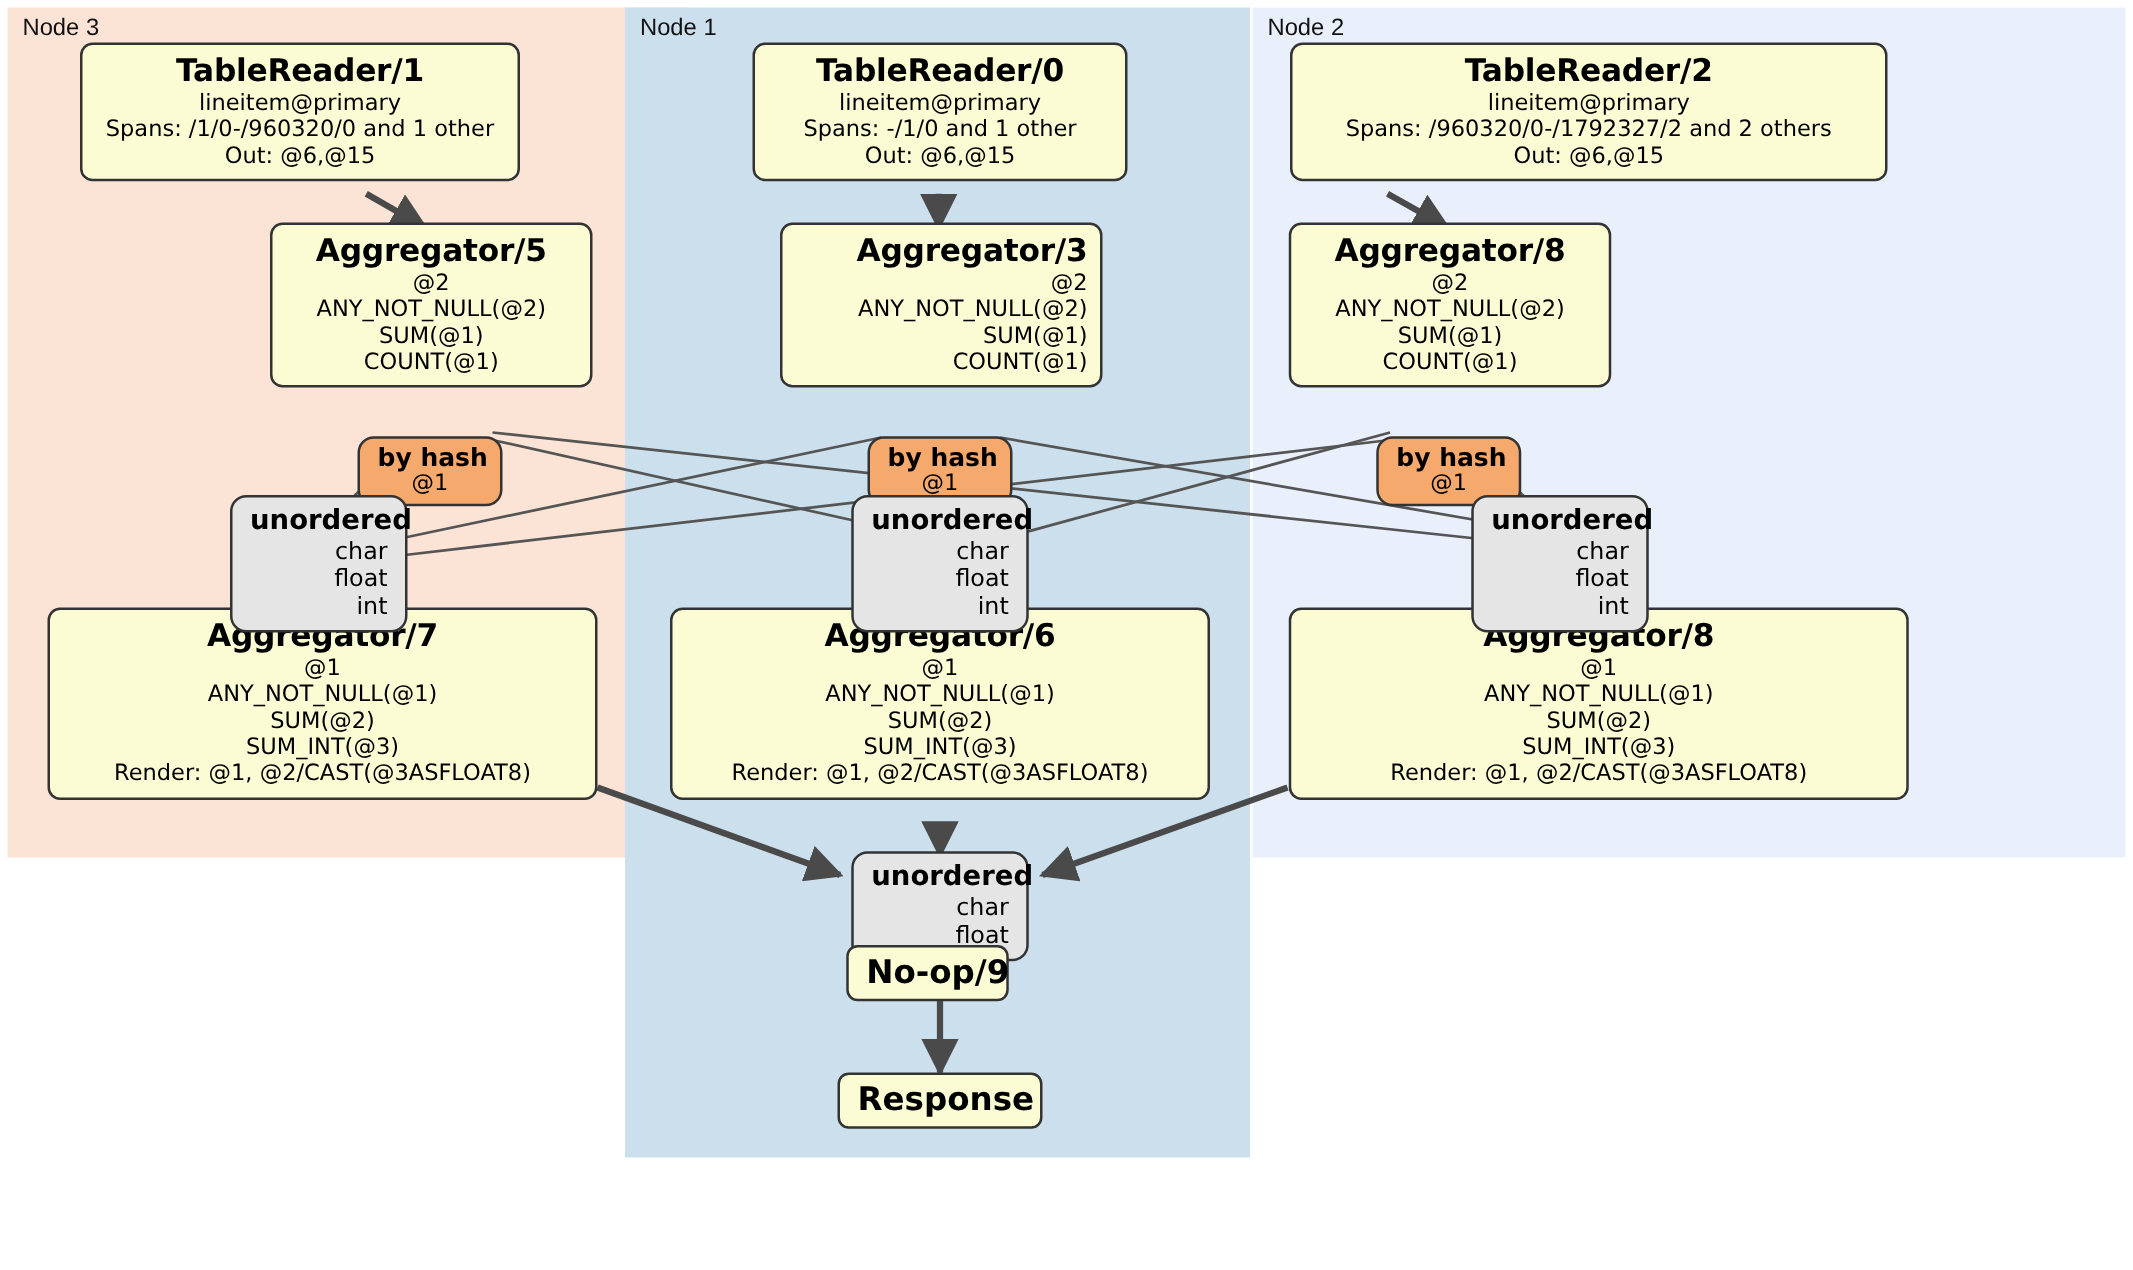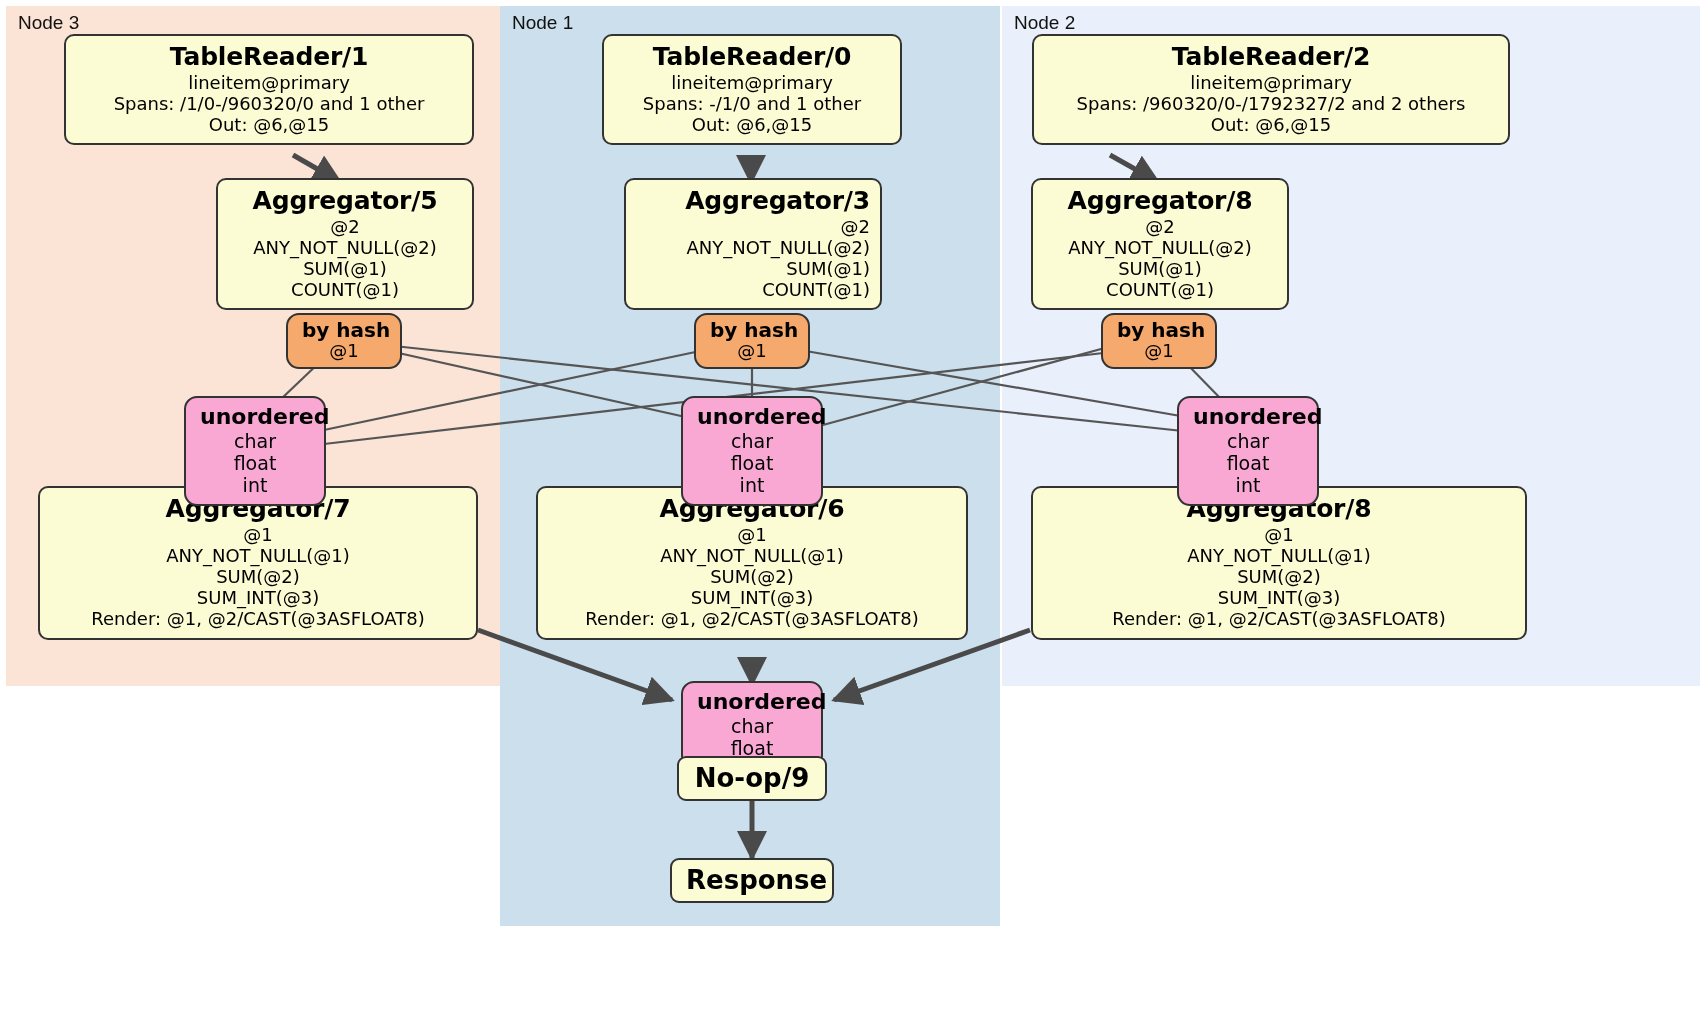--- a/index.html
+++ b/index.html
@@ -63,37 +63,38 @@
   .router-box {
     position: absolute;
     box-sizing: border-box;
     background: #f6a96d;
     border: 2px solid #333333;
     border-radius: 13px;
     text-align: center;
     padding: 4px 14px 6px 14px;
     line-height: 1.1;
     color: #000000;
+    margin-top: 36px;
   }
   .router-title {
     font-weight: bold;
     font-size: 20px;
     white-space: nowrap;
   }
   .router-line {
     font-size: 18px;
     white-space: nowrap;
   }
   .recv-box {
     position: absolute;
     box-sizing: border-box;
-    background: #f9a8d4;
+    background: #e5e5e5;
     border: 2px solid #333333;
     border-radius: 13px;
-    text-align: center;
+    text-align: right;
     padding: 6px 14px 8px 14px;
     line-height: 1.16;
     color: #000000;
   }
   .recv-title {
     font-weight: bold;
     font-size: 22px;
     white-space: nowrap;
   }
   .recv-line {
@@ -163,21 +164,21 @@
     </g>
 
     <g stroke="#4a4a4a" stroke-width="5" fill="none" marker-end="url(#arrowThick)">
       <path d="M 478 630 L 672 700"></path>
       <path d="M 752 660 L 752 684"></path>
       <path d="M 1030 630 L 834 700"></path>
       <path d="M 752 793 L 752 858"></path>
     </g>
   </svg>
 
-  <div class="proc-box z-mid" style="left:64px; top:34px; width:410px;">
+  <div class="proc-box z-mid" style="left:64px; top:34px; width:352px;">
     <div class="proc-title">TableReader/1</div>
     <div class="proc-line">lineitem@primary</div>
     <div class="proc-line">Spans: /1/0-/960320/0 and 1 other</div>
     <div class="proc-line">Out: @6,@15</div>
   </div>
 
   <div class="proc-box z-mid" style="left:602px; top:34px; width:300px;">
     <div class="proc-title">TableReader/0</div>
     <div class="proc-line">lineitem@primary</div>
     <div class="proc-line">Spans: -/1/0 and 1 other</div>
@@ -277,21 +278,21 @@
     <div class="proc-line">SUM_INT(@3)</div>
     <div class="proc-line">Render: @1, @2/CAST(@3ASFLOAT8)</div>
   </div>
 
   <div class="recv-box z-top" style="left:681px; top:681px; width:142px;">
     <div class="recv-title">unordered</div>
     <div class="recv-line">char</div>
     <div class="recv-line">float</div>
   </div>
 
-  <div class="small-box z-top" style="left:677px; top:756px; width:150px;">
+  <div class="small-box z-top" style="left:677px; top:756px; width:130px;">
     <div class="small-title">No-op/9</div>
   </div>
 
   <div class="small-box z-top" style="left:670px; top:858px; width:164px;">
     <div class="small-title">Response</div>
   </div>
 
 </div>
 
 </body></html>

